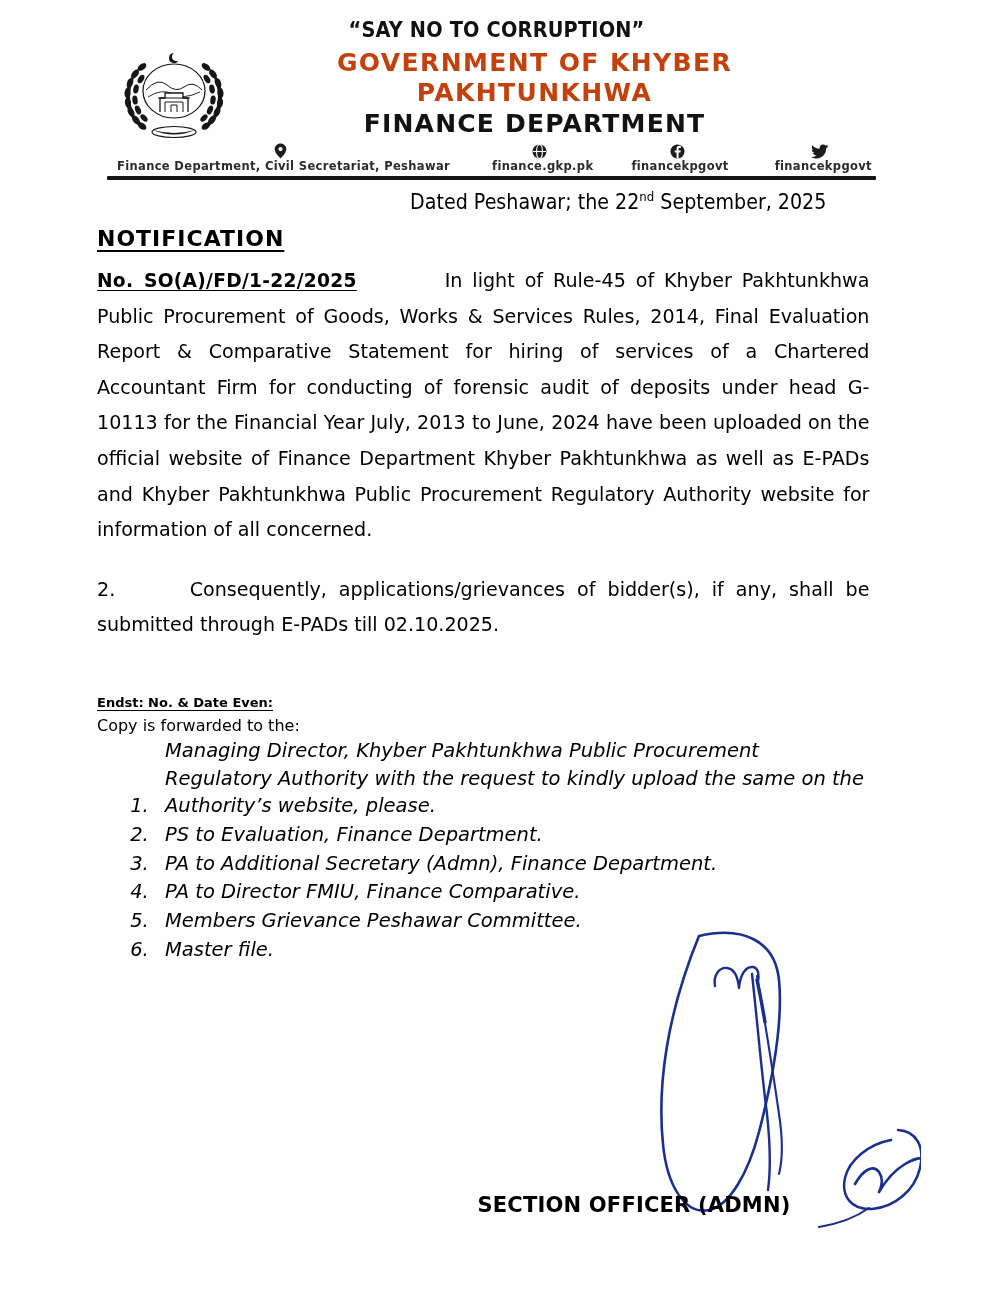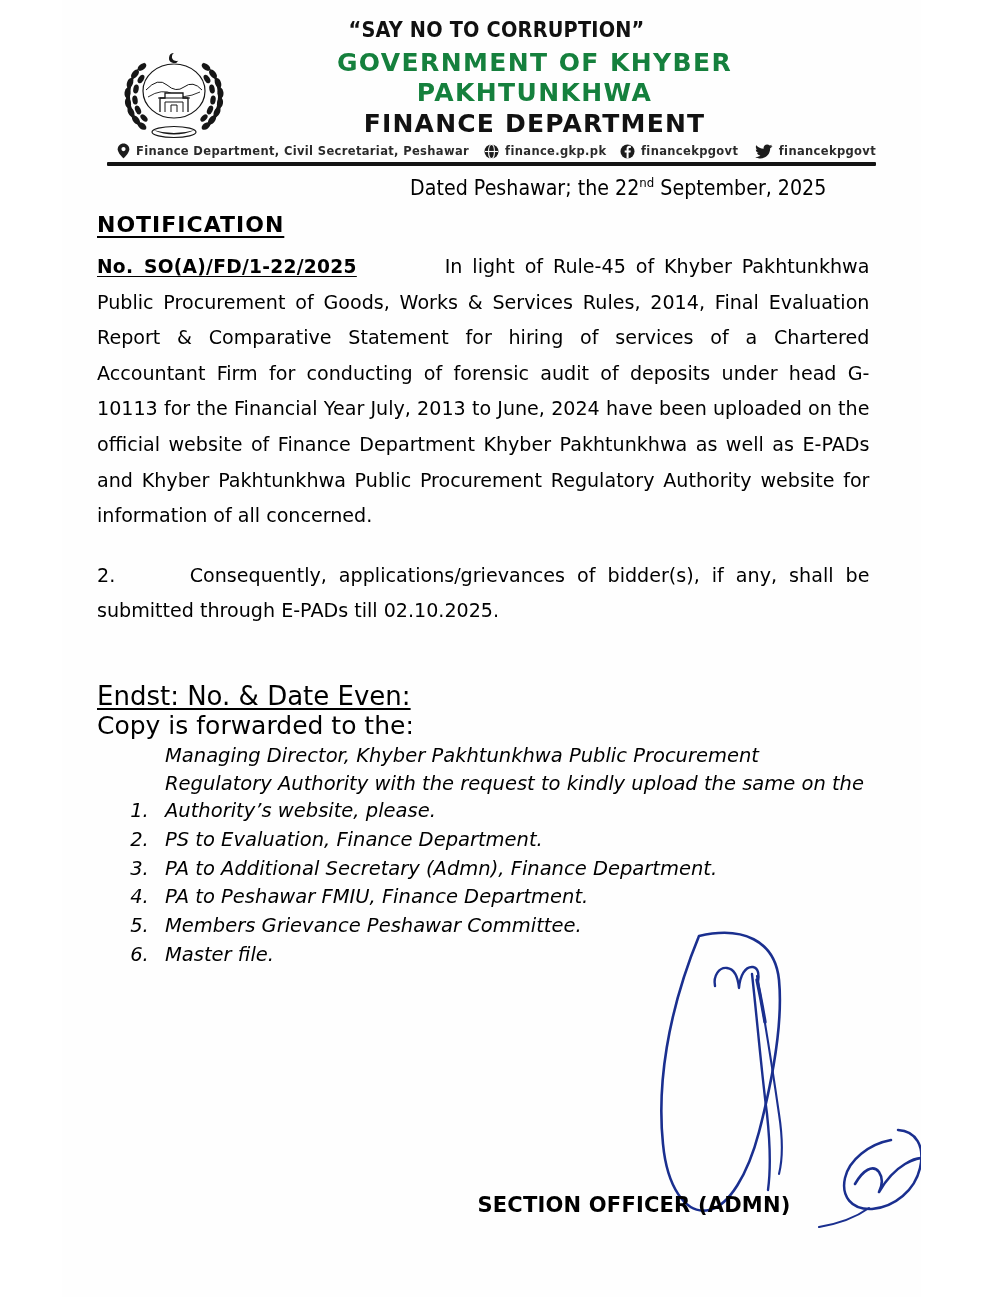--- a/index.html
+++ b/index.html
@@ -51,21 +51,21 @@
     flex: 1 1 auto;
     text-align: center;
     padding-right: 40px;
   }
   .org-line1 {
     font-weight: bold;
     font-size: 25px;
     letter-spacing: 1.4px;
     line-height: 1.22;
     font-family: "DejaVu Sans", sans-serif;
-    color: #15803d;
+    color: #c2410c;
   }
   .org-line2 {
     font-weight: bold;
     font-size: 25px;
     letter-spacing: 1.2px;
     line-height: 1.22;
     font-family: "DejaVu Sans", sans-serif;
     color: #121212;
   }
 
@@ -77,20 +77,21 @@
     font-size: 11.5px;
     font-weight: bold;
     color: #2b2b2b;
     letter-spacing: 0.35px;
     font-family: "DejaVu Sans", sans-serif;
   }
   .contact-item {
     display: flex;
     align-items: center;
     white-space: nowrap;
+    flex-direction: column;
   }
   .contact-item .ico {
     display: inline-flex;
     align-items: center;
     justify-content: center;
     margin-right: 6px;
   }
   .gap-a { width: 42px; }
   .gap-b { width: 38px; }
   .gap-c { width: 46px; }
@@ -171,29 +172,30 @@
     padding-left: 330px;
     font-weight: bold;
     font-size: 20.5px;
     line-height: 1.42;
     font-family: "DejaVu Sans", sans-serif;
   }
 
   
   .endst {
     margin-top: 52px;
-    font-weight: normal;
-    font-size: 26px;
+    font-weight: bold;
+    font-size: 13px;
     text-decoration: underline;
     text-underline-offset: 3px;
     display: inline-block;
     font-family: "DejaVu Sans", sans-serif;
   }
   .copyline {
-    font-size: 25px;
+    font-size: 16px;
+    margin-top: 5px;
     font-family: "DejaVu Sans", sans-serif;
   }
   ol.copy-list {
     margin: 2px 0 0 0;
     padding-left: 58px;
     font-size: 19.5px;
     line-height: 1.42;
     font-family: "DejaVu Sans", sans-serif;
     font-style: italic;
   }
@@ -373,21 +375,21 @@
     <div>
       <span class="endst">Endst: No. &amp; Date Even:</span>
     </div>
 
     <div class="copyline">Copy is forwarded to the:</div>
 
     <ol class="copy-list">
       <li><span>Managing Director, Khyber Pakhtunkhwa Public Procurement Regulatory Authority with the request to kindly upload the same on the Authority’s website, please.</span></li>
       <li><span>PS to Evaluation, Finance Department.</span></li>
       <li><span>PA to Additional Secretary (Admn), Finance Department.</span></li>
-      <li><span>PA to Peshawar FMIU, Finance Department.</span></li>
+      <li><span>PA to Director FMIU, Finance Comparative.</span></li>
       <li><span>Members Grievance Peshawar Committee.</span></li>
       <li><span>Master file.</span></li>
     </ol>
   </div>
 
   <div class="signature">
     <svg viewBox="0 0 350 310" width="350" height="310" aria-hidden="true">
       <g fill="none" stroke="#1a2f8f" stroke-linecap="round" stroke-linejoin="round">
 
         <path d="M92 18 C135 8 168 22 172 62 C176 104 166 160 152 214 C141 256 122 288 102 292 C78 297 60 268 56 226 C50 168 60 96 92 18 Z" stroke-width="2.6"></path>

